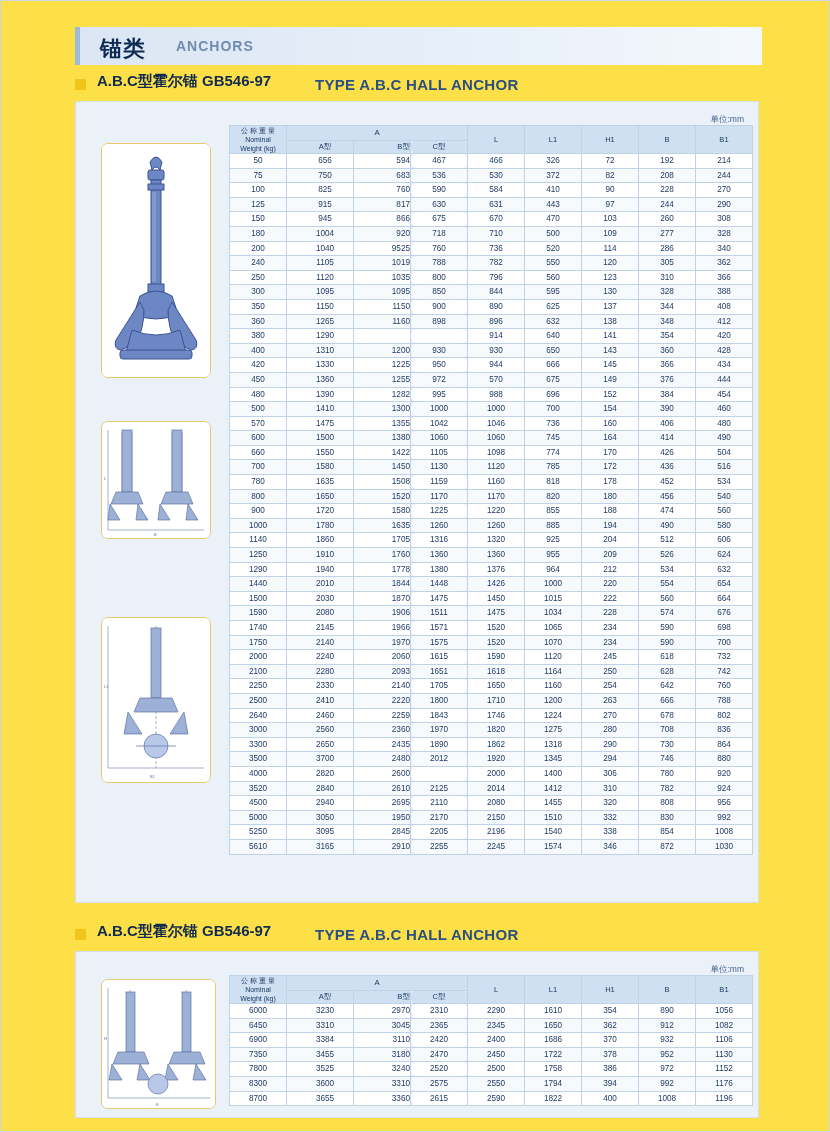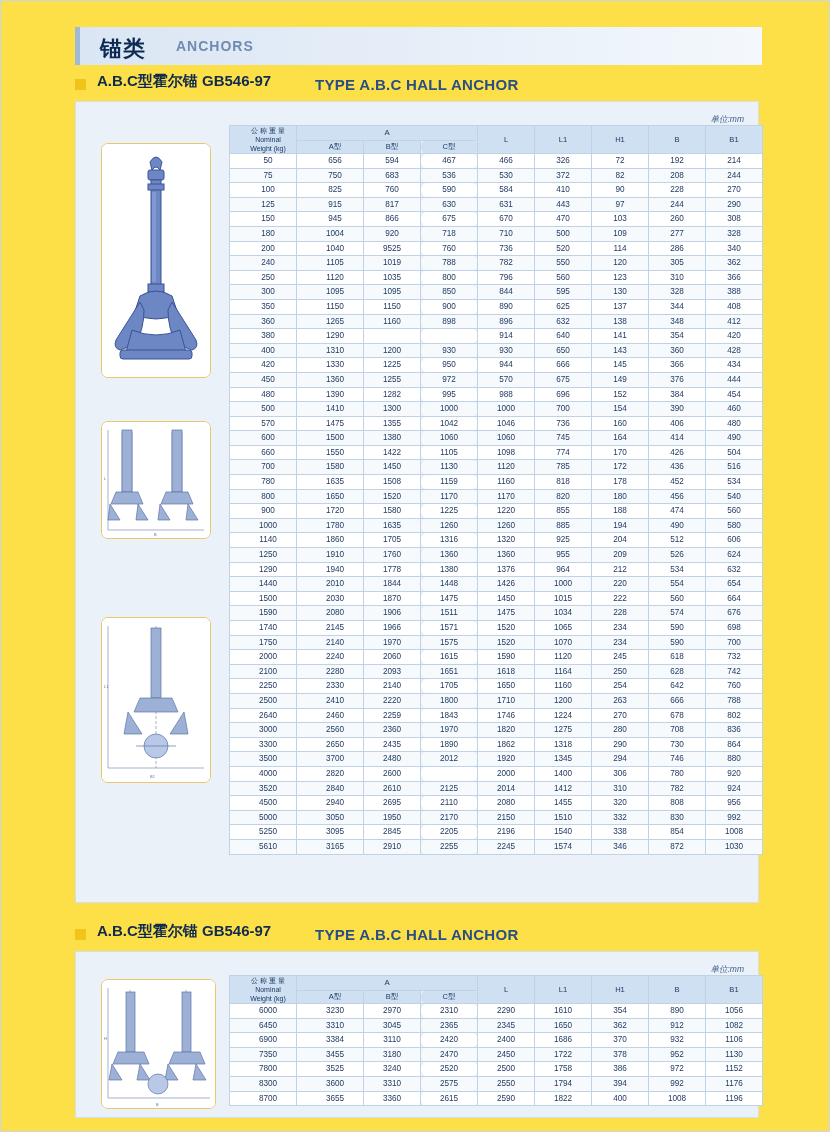--- a/index.html
+++ b/index.html
@@ -39,21 +39,21 @@
     position:absolute;left:22px;top:-3px;font-size:15px;font-weight:bold;color:#10294f;
   }
   .sec-en{
     position:absolute;top:0px;font-size:15px;font-weight:bold;color:#2a4f80;letter-spacing:.3px;
   }
   
   .panel{
     position:absolute;background:#eaf1f9;border:1px solid #d2e0ee;
   }
   .unit{
-    position:absolute;right:14px;top:12px;font-size:8.5px;color:#44618d;font-style:italic;
+    position:absolute;right:14px;top:12px;font-size:8.5px;color:#44618d;
   }
   
   .imgframe{
     position:absolute;background:#fff;border:1px solid #e8c96a;border-radius:7px;
     box-sizing:border-box;overflow:hidden;
   }
   .imgframe svg{display:block;}
   
   table{
     border-collapse:collapse;position:absolute;
@@ -70,23 +70,23 @@
   }
   thead th{
     background:#cfe0f2;
     color:#16355e;
     font-size:7.6px;
     height:12px;line-height:12px;
   }
   thead th.h2{height:13px;line-height:13px;font-size:7.8px;}
   .nm{font-size:7px;line-height:9px;}
   tbody tr:nth-child(even) td{background:#f7fafd;}
-  .colw1{width:56px;padding-left:10px;}
+  .colw1{width:56px;}
   .colw2{width:56px;padding-left:10px;}
-  .colw3{width:56px;}
+  .colw3{width:56px;text-align:right;}
   .colw4{width:56px;border-radius:6px;}
   .colw5{width:56px;}
   .colw6{width:56px;}
   .colw7{width:56px;}
   .colw8{width:56px;}
   .colw9{width:56px;}
 </style>
 </head>
 <body>
 

